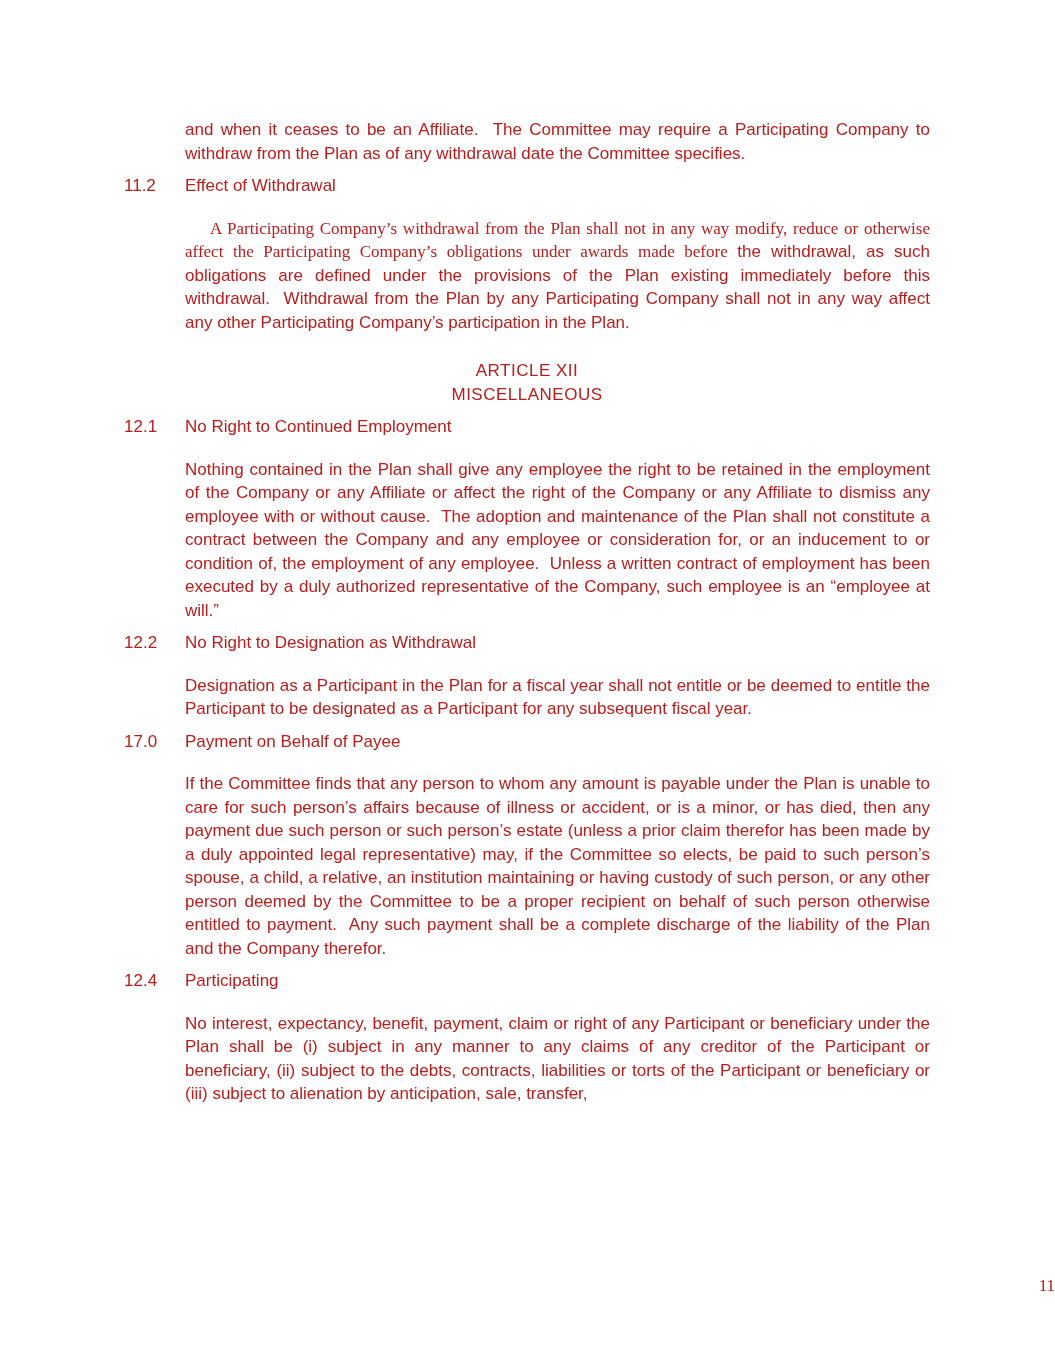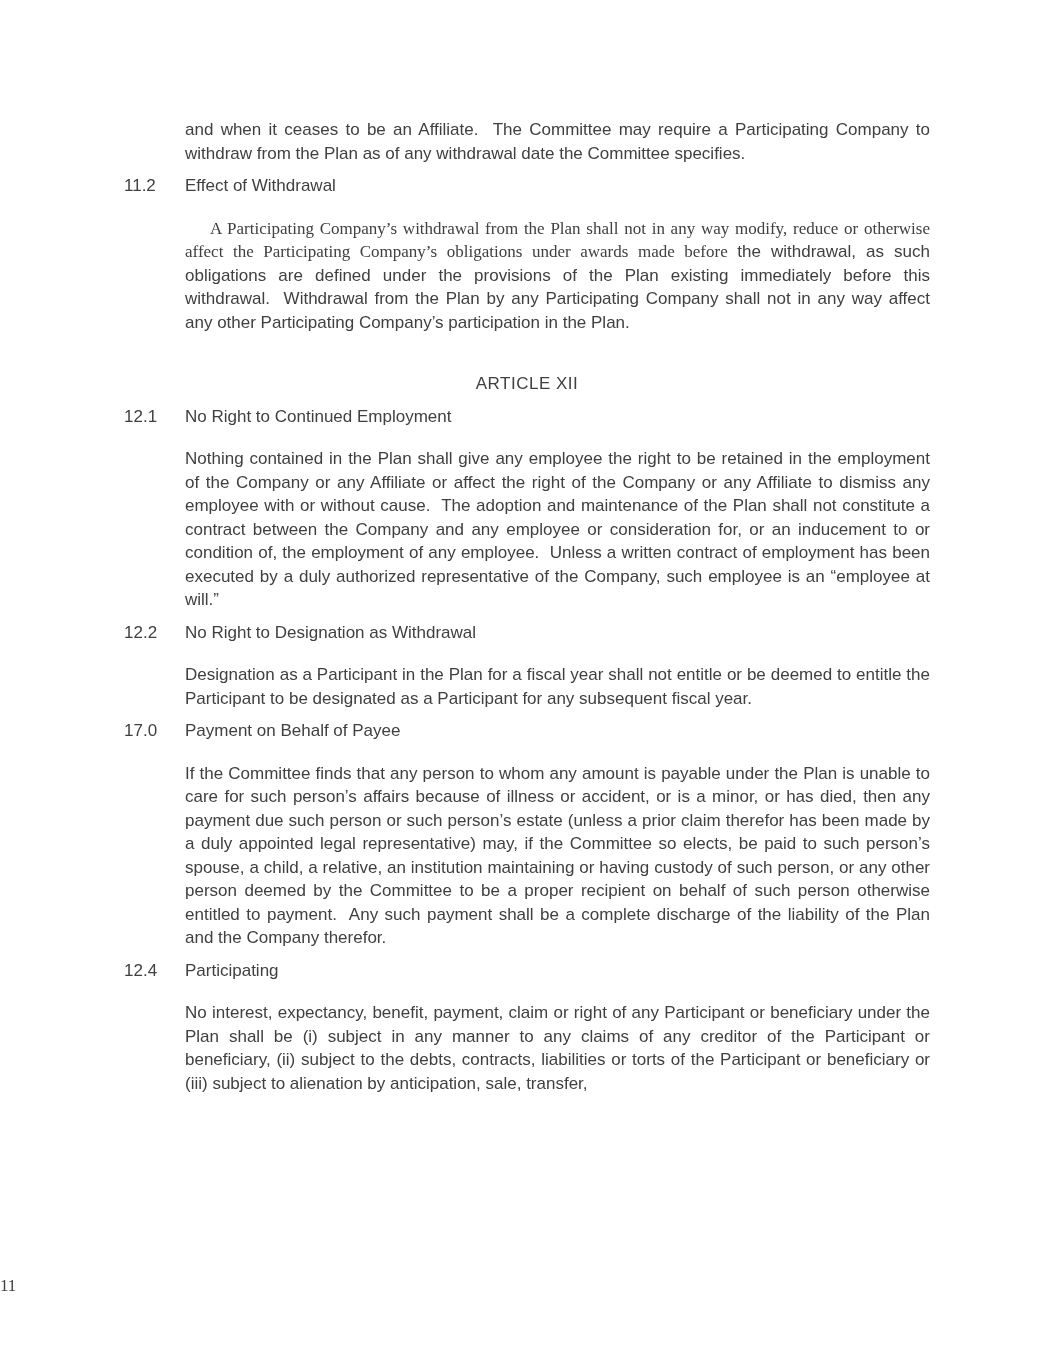--- a/index.html
+++ b/index.html
@@ -6,21 +6,21 @@
     margin: 0;
     padding: 0;
     background: #e8e8e8;
   }
   .page {
     position: relative;
     width: 1055px;
     height: 1365px;
     margin: 0 auto;
     background: #ffffff;
-    color: #404040;
+    color: #b91c1c;
     font-family: "Liberation Sans", "DejaVu Sans", sans-serif;
     font-size: 17px;
     line-height: 23.5px;
     overflow: hidden;
     box-sizing: border-box;
   }
   .content {
     position: absolute;
     top: 118px;
     left: 124px;
@@ -43,50 +43,51 @@
     margin: 9px 0 0 0;
   }
   .sec-num {
     flex: 0 0 61px;
   }
   .sec-title {
     text-underline-offset: 4px;
     text-decoration-thickness: 1.5px;
   }
   .article-heading {
-    margin: 38px 0 0 0;
+    margin: 25px 0 0 0;
     text-align: center;
     letter-spacing: 0.5px;
   }
   .page-number {
     position: absolute;
     top: 1274px;
     left: 0;
     width: 100%;
-    text-align: left;
+    text-align: right;
     font-family: "Liberation Serif", "DejaVu Serif", serif;
     font-size: 17px;
   }
 </style>
 </head>
 <body>
 
 <div class="page">
   <div class="content">
 
     <p class="para continuation">and when it ceases to be an Affiliate.  The Committee may require a Participating Company to withdraw from the Plan as of any withdrawal date the Committee specifies.</p>
 
     <div class="section-heading">
       <span class="sec-num">11.2</span>
       <span class="sec-title">Effect of Withdrawal</span>
     </div>
     <p class="para"><span class="serif">A Participating Company’s withdrawal from the Plan shall not in any way modify, reduce or otherwise affect the Participating Company’s obligations under awards made before </span><span>the withdrawal, as such obligations are defined under the provisions of the Plan existing immediately before this withdrawal.  Withdrawal from the Plan by any Participating Company shall not in any way affect any other Participating Company’s participation in the Plan.</span></p>
 
     <div class="article-heading">
       <div>ARTICLE XII</div>
+      <div>MISCELLANEOUS</div>
     </div>
 
     <div class="section-heading">
       <span class="sec-num">12.1</span>
       <span class="sec-title">No Right to Continued Employment</span>
     </div>
     <p class="para">Nothing contained in the Plan shall give any employee the right to be retained in the employment of the Company or any Affiliate or affect the right of the Company or any Affiliate to dismiss any employee with or without cause.  The adoption and maintenance of the Plan shall not constitute a contract between the Company and any employee or consideration for, or an inducement to or condition of, the employment of any employee.  Unless a written contract of employment has been executed by a duly authorized representative of the Company, such employee is an “employee at will.”</p>
 
     <div class="section-heading">
       <span class="sec-num">12.2</span>

